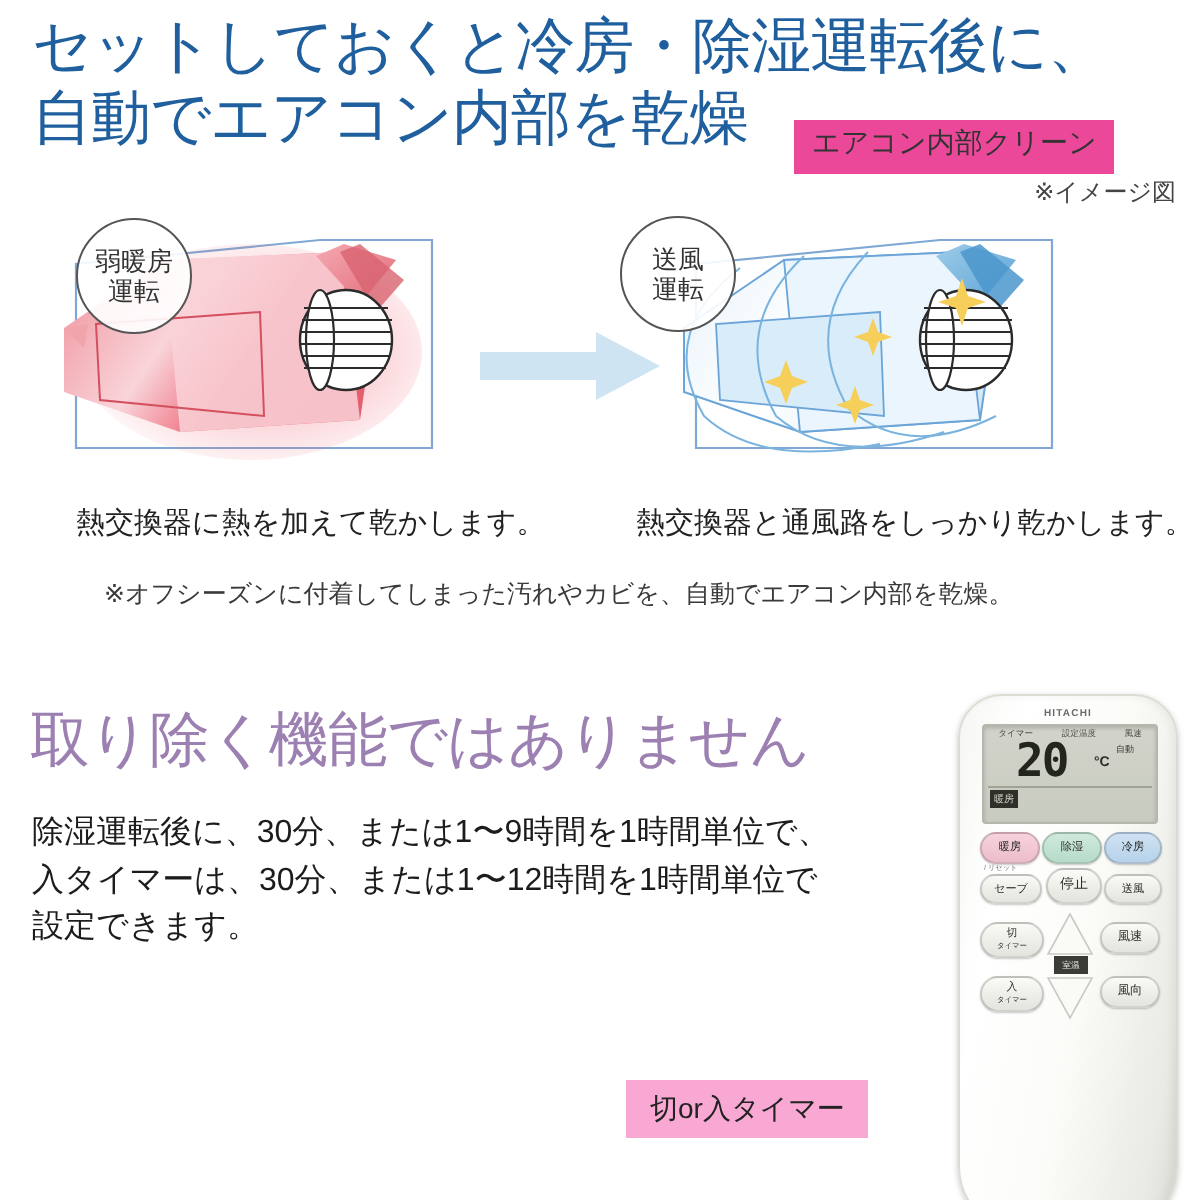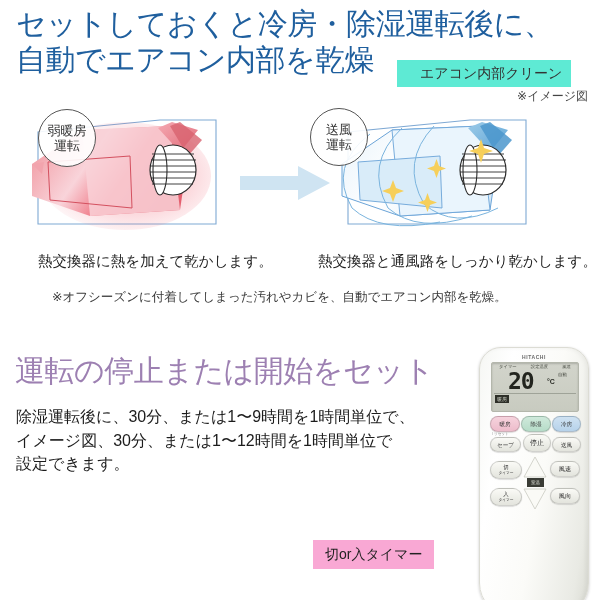--- a/index.html
+++ b/index.html
@@ -20,24 +20,25 @@
     font-size:30px;line-height:36px;
     letter-spacing:-0.5px;
     font-weight:400;
     white-space:nowrap;
   }
   .headline .l1{display:block;}
   .headline .l2{display:block;}
 
   .tagbox{
     position:absolute;left:397px;top:60px;
-    background:#5eead4;color:#333333;
+    background:#ec4899;color:#333333;
     font-size:14px;line-height:22px;
-    padding:2px 9px 3px 23px;
+    padding:2px 9px 3px 9px;
     white-space:nowrap;
+    font-family:Liberation Mono, monospace;
   }
   .imgnote{
     position:absolute;right:12px;top:88px;
     font-size:12px;color:#444;white-space:nowrap;
   }
 
   
   .diagram{position:absolute;left:0;top:104px;width:600px;height:150px;}
 
   .badge{
@@ -303,25 +304,25 @@
     </div>
   </div>
 
   <div class="cap l">熱交換器に熱を加えて乾かします。</div>
   <div class="cap r">熱交換器と通風路をしっかり乾かします。</div>
 
   <div class="notes">
     <div>※オフシーズンに付着してしまった汚れやカビを、自動でエアコン内部を乾燥。</div>
   </div>
 
-  <div class="sub-head">運転の停止または開始をセット</div>
+  <div class="sub-head">取り除く機能ではありません</div>
 
   <div class="body-copy">
     <div>除湿運転後に、30分、または1〜9時間を1時間単位で、</div>
-    <div>イメージ図、30分、または1〜12時間を1時間単位で</div>
+    <div>入タイマーは、30分、または1〜12時間を1時間単位で</div>
     <div>設定できます。</div>
   </div>
 
   <div class="timer-tag">切or入タイマー</div>
 
   <div class="remote">
 
     <div class="brand">HITACHI</div>
 
     <div class="lcd">

